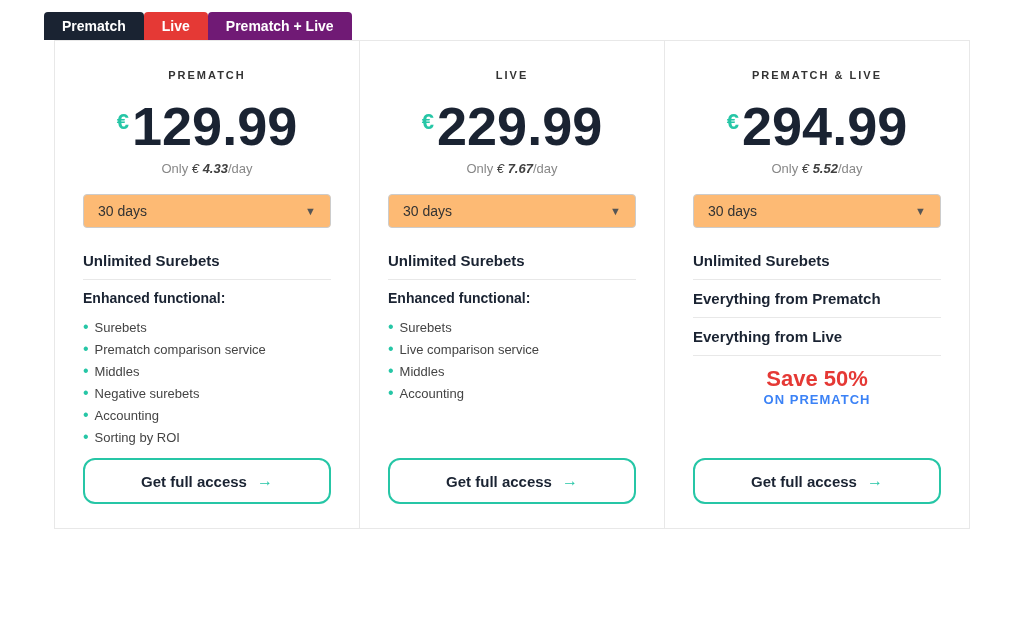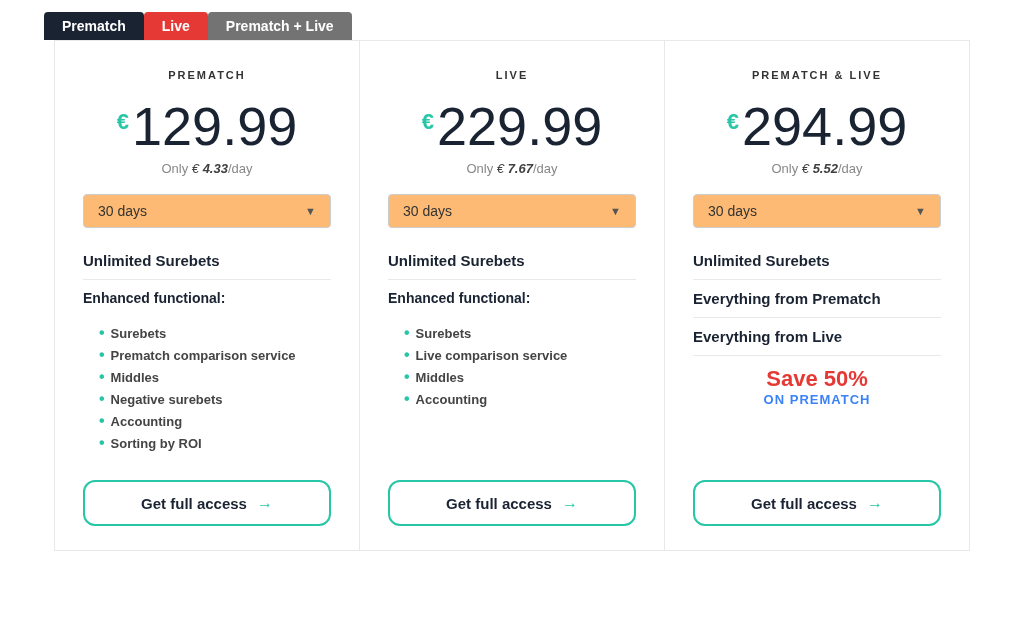--- a/index.html
+++ b/index.html
@@ -40,21 +40,21 @@
     }
     .tab.active-dark {
       background: #1a2332;
       color: #fff;
     }
     .tab.active-red {
       background: #e53935;
       color: #fff;
     }
     .tab.active-teal {
-      background: #737373;
+      background: #701a75;
       color: #fff;
     }
 
     
     .cards-container {
       display: flex;
       flex-direction: row;
       justify-content: center;
       gap: 0;
       padding: 0 10px;
@@ -98,21 +98,21 @@
     }
     .euro-symbol {
       color: #26c6a6;
       font-size: 22px;
       font-weight: 700;
       margin-top: 10px;
       margin-right: 3px;
     }
     .price-amount {
       font-size: 54px;
-      font-weight: 400;
+      font-weight: 700;
       color: #1a2332;
       line-height: 1;
     }
 
     .per-day {
       font-size: 13px;
       color: #888;
       margin-bottom: 18px;
       text-align: center;
     }
@@ -163,22 +163,21 @@
     .feature-subtitle {
       font-size: 14px;
       font-weight: 700;
       color: #1a2332;
       margin-bottom: 10px;
     }
 
     .feature-list {
       list-style: none;
       padding: 0;
-      margin: 16px;
-      font-weight: bold;
+      margin: 0;
     }
     .feature-list li {
       font-size: 13px;
       color: #444;
       padding: 3px 0;
       display: flex;
       align-items: center;
       gap: 6px;
     }
     .feature-list li::before {

